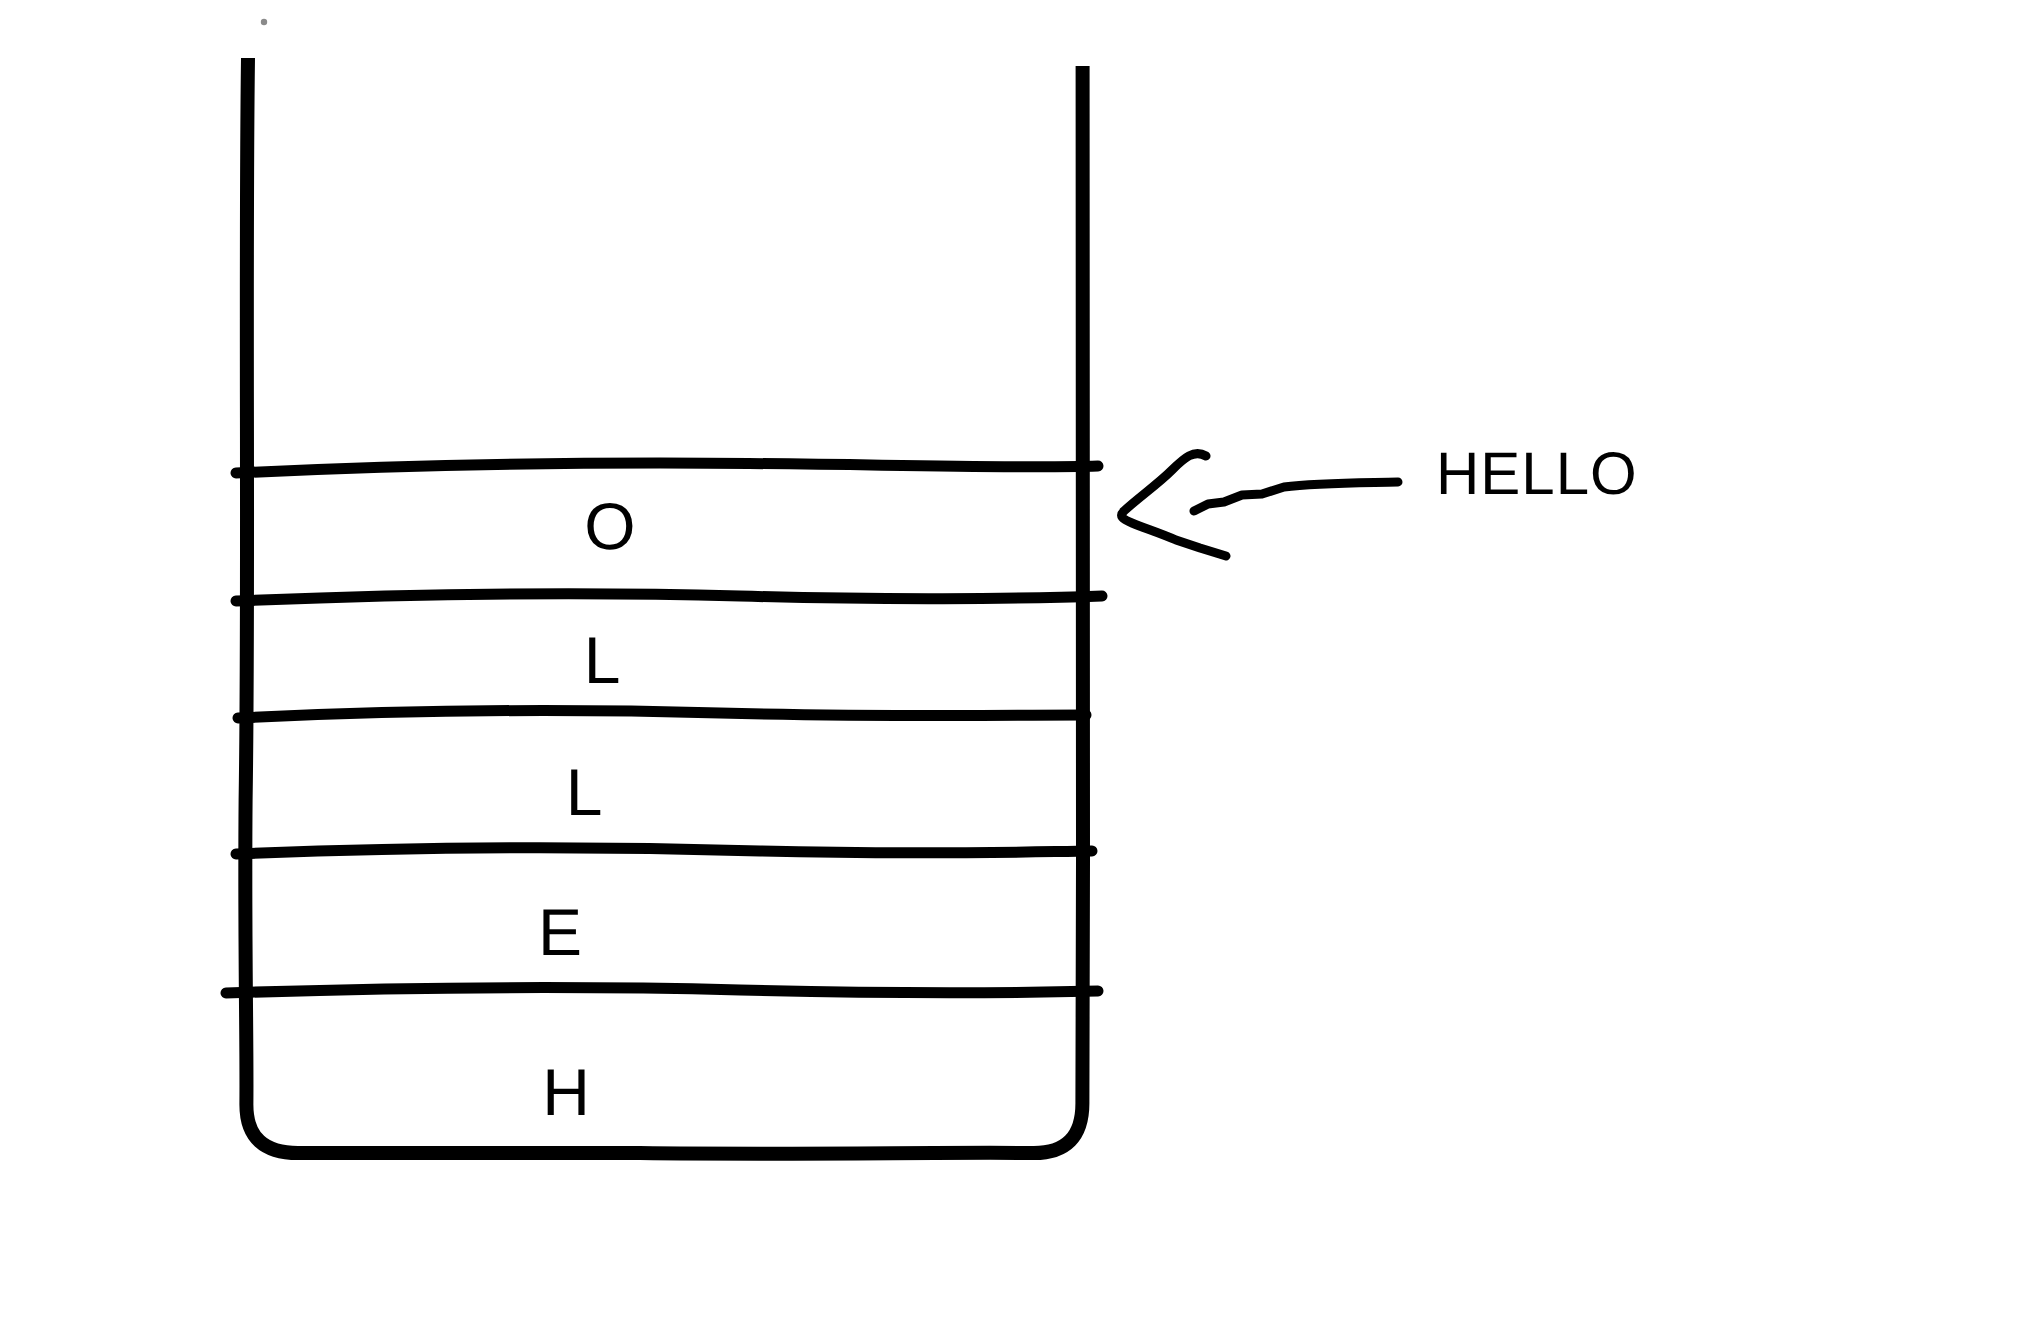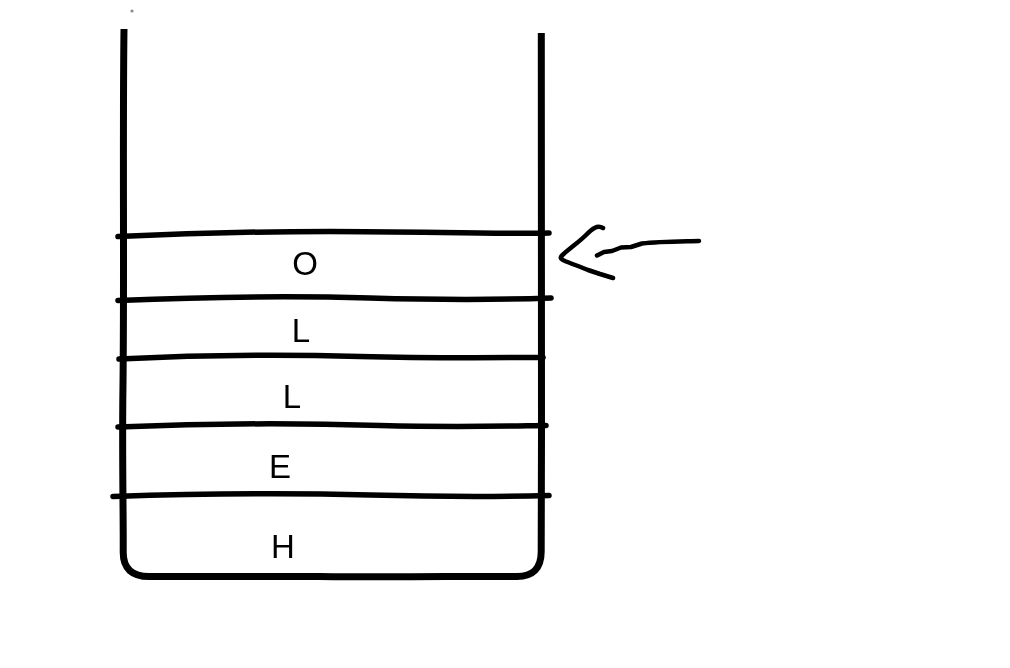--- a/index.html
+++ b/index.html
@@ -89,14 +89,15 @@
 
     <circle cx="132" cy="11" r="1.6" fill="#8a8a8a"></circle>
   </svg>
 
   <span class="glyph pos-o">O</span>
   <span class="glyph pos-l1">L</span>
   <span class="glyph pos-l2">L</span>
   <span class="glyph pos-e">E</span>
   <span class="glyph pos-h">H</span>
 
+  <span class="arrow-label">HELLO</span>
 
 </div>
 
 </body></html>

